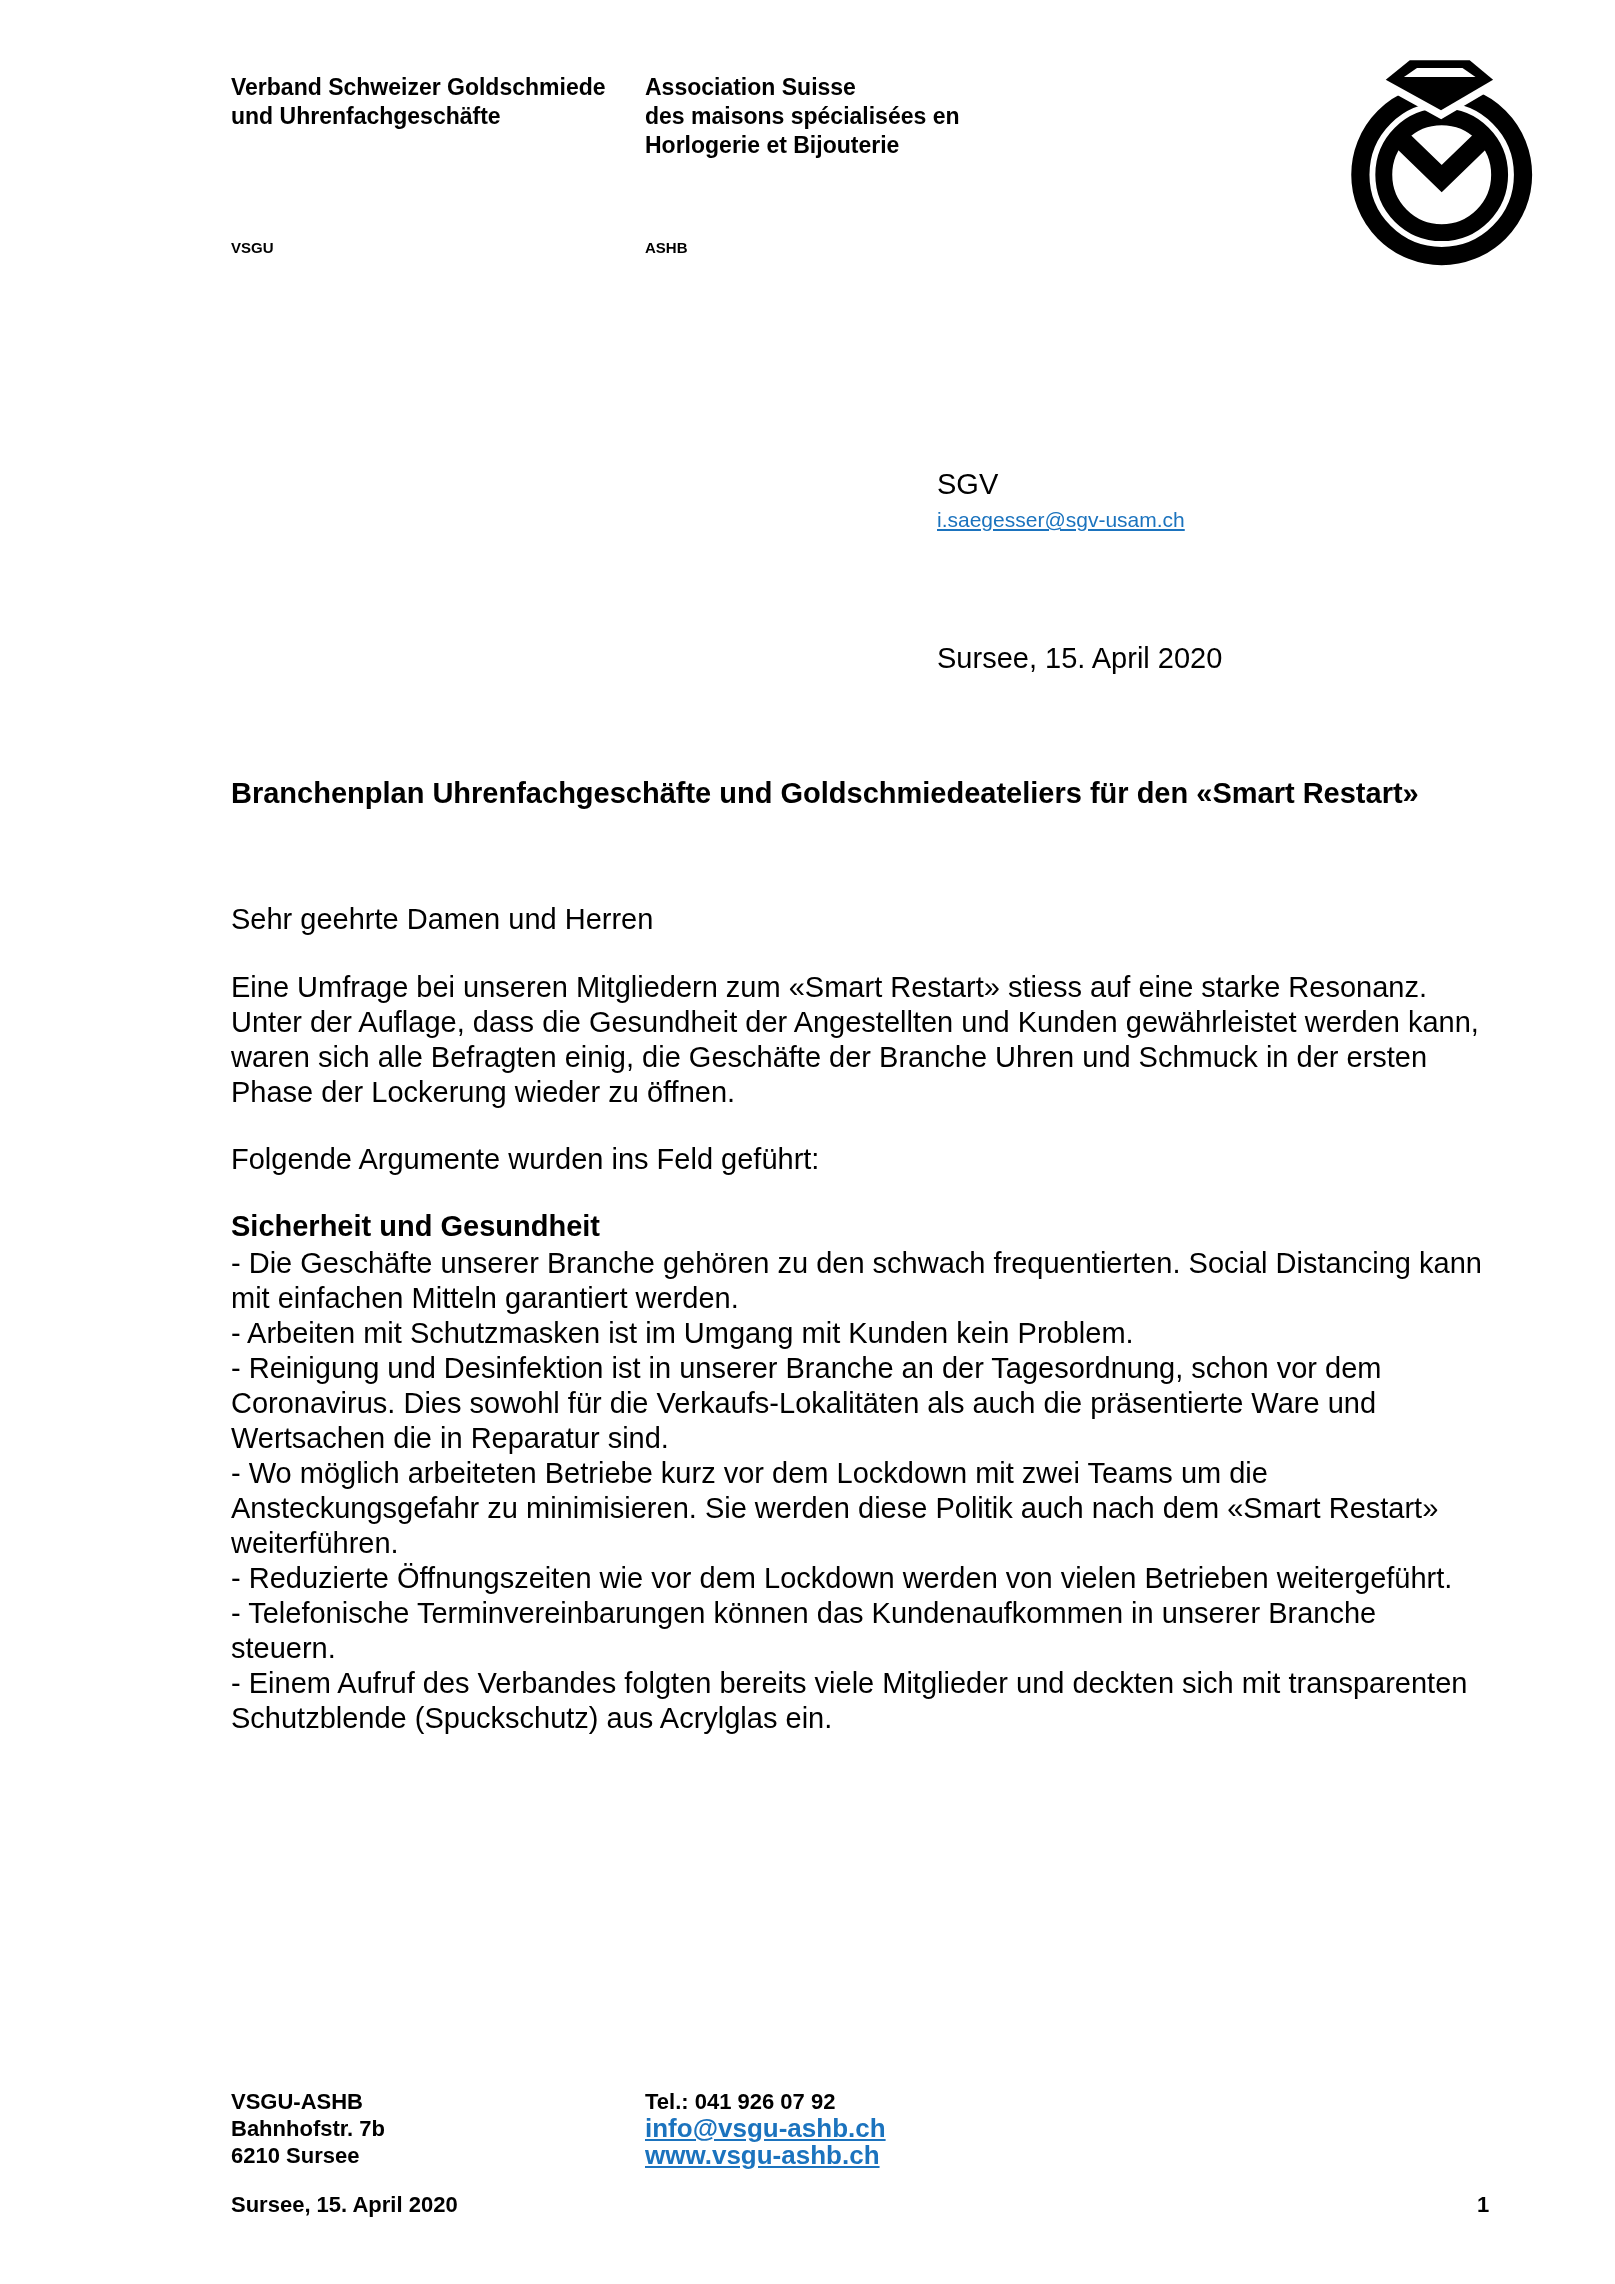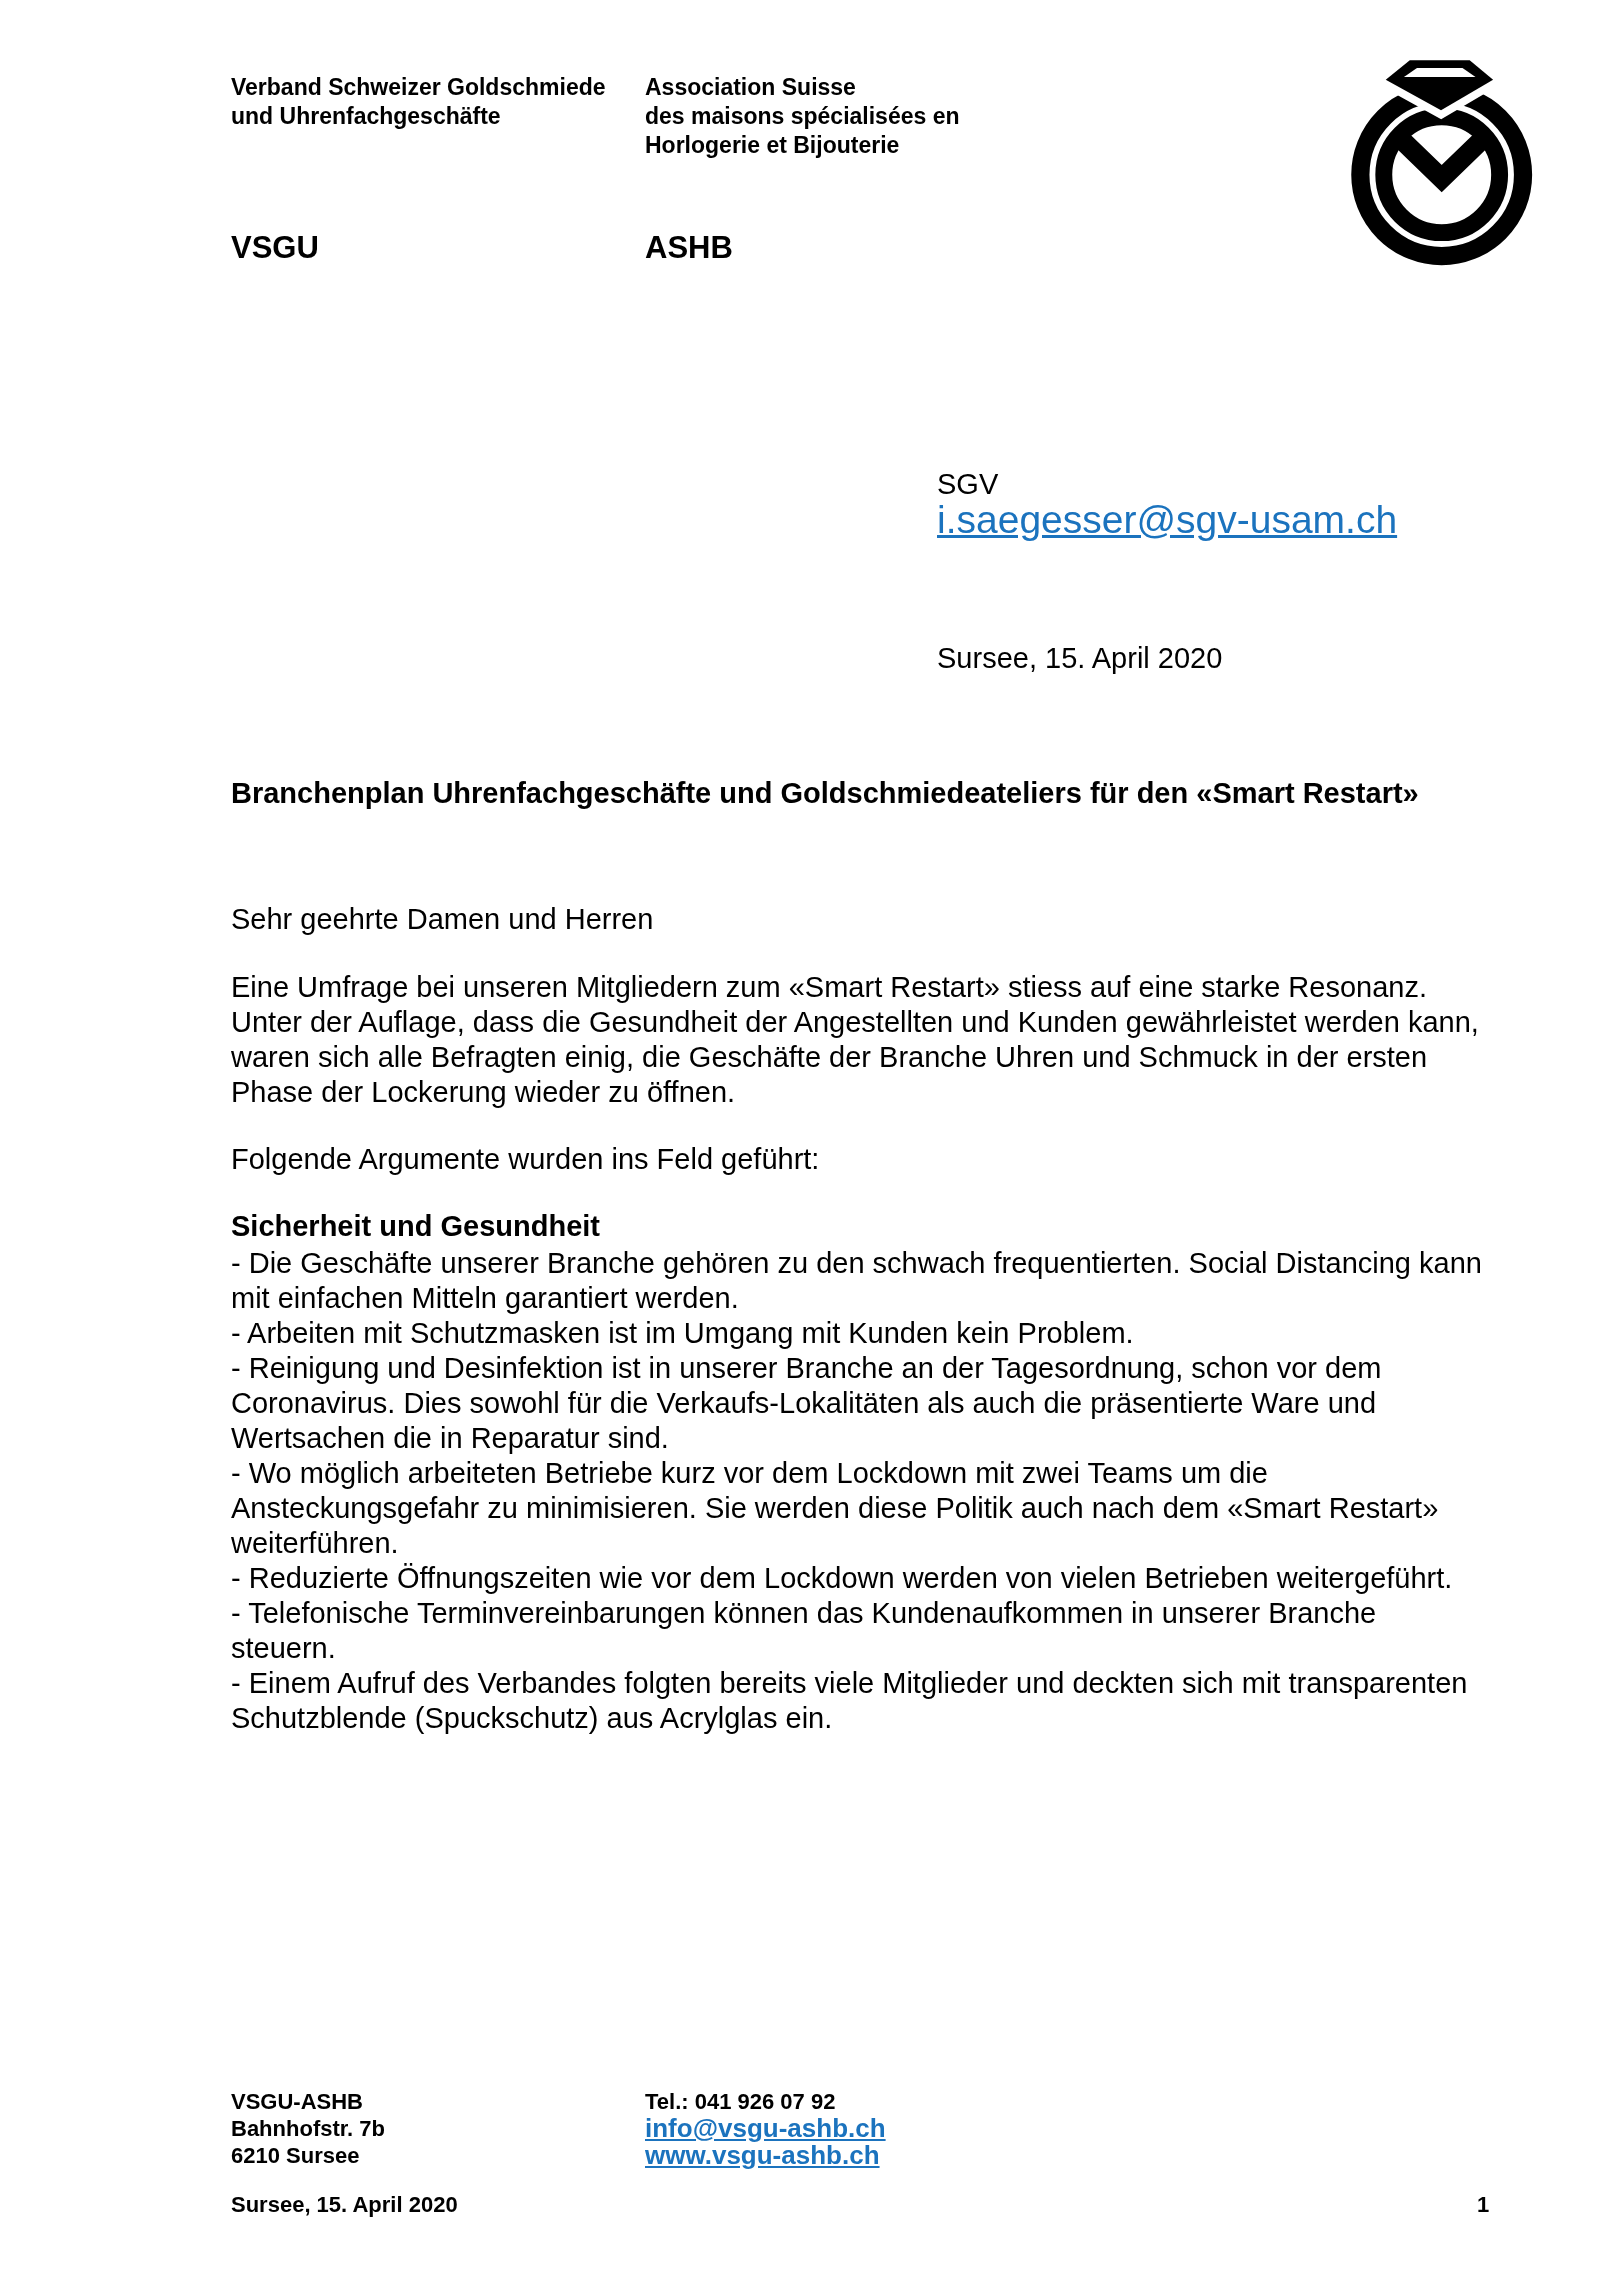--- a/index.html
+++ b/index.html
@@ -11,25 +11,25 @@
     font-family: "Liberation Sans", "DejaVu Sans", sans-serif;
     color: #000000;
     overflow: hidden;
     padding-left: 8px;
   }
   .abs { position: absolute; }
   .pre { white-space: pre-line; }
 
   
   .org-block { font-size: 23px; font-weight: bold; line-height: 29px; }
-  .org-abbr  { font-size: 31px; font-weight: bold; line-height: 29px; }
+  .org-abbr  { font-size: 15px; font-weight: bold; line-height: 29px; }
 
   
   .recipient-name { font-size: 29px; line-height: 35px; }
-  .recipient-email { font-size: 39px; line-height: 35px; color: #1B73BE; text-decoration: underline; cursor: pointer; }
+  .recipient-email { font-size: 21px; line-height: 35px; color: #1B73BE; text-decoration: underline; cursor: pointer; }
   .date-top { font-size: 29px; line-height: 35px; }
 
   
   .subject { font-size: 29px; font-weight: bold; line-height: 35px; }
   .bodytext { font-size: 29px; line-height: 35px; width: 1343px; }
   .section-heading { font-size: 29px; font-weight: bold; line-height: 35px; }
 
   
   .footer-line { font-size: 22px; font-weight: bold; line-height: 27px; }
   .footer-link { font-size: 26px; font-weight: bold; line-height: 27px; color: #1B73BE; text-decoration: underline; cursor: pointer; display: block; }

